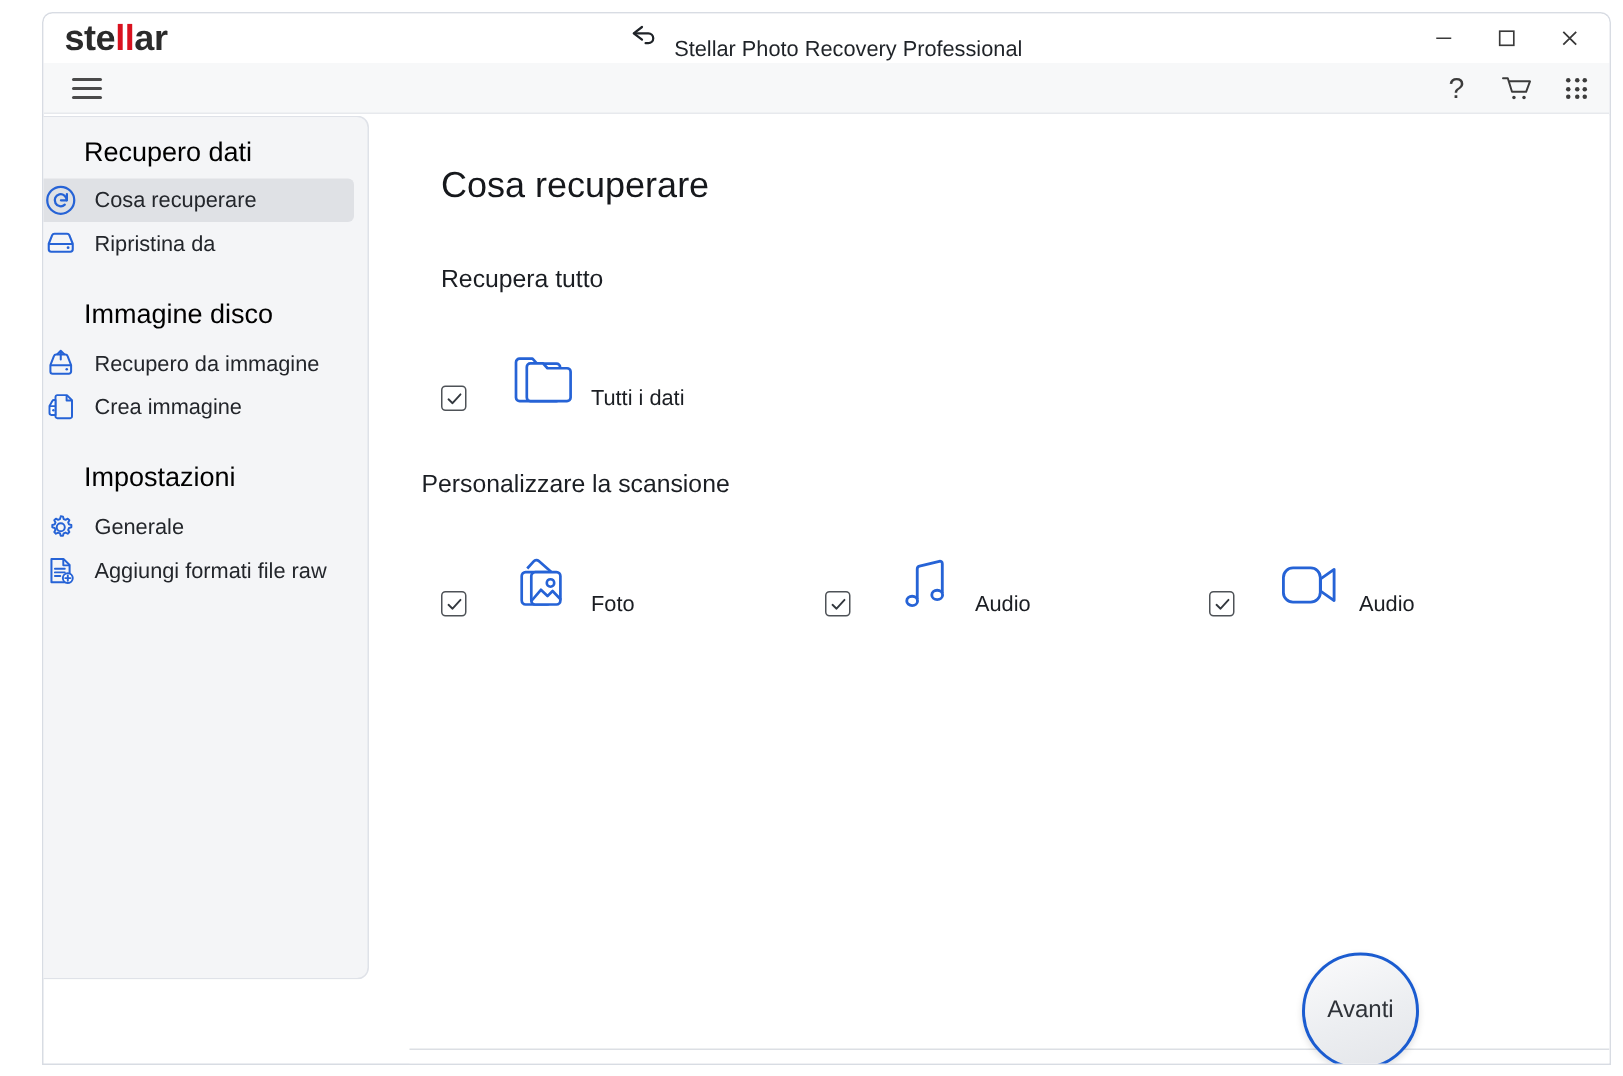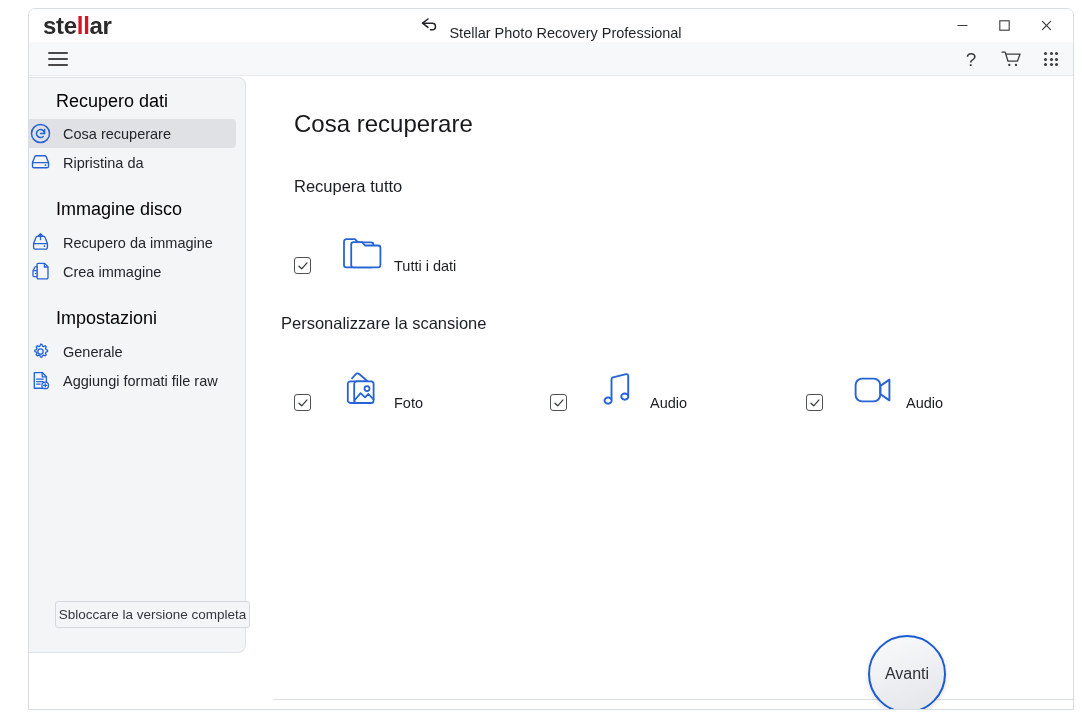--- a/index.html
+++ b/index.html
@@ -462,21 +462,20 @@
           <path d="M4.3 2.6 H12.3 L16.4 6.7 V18.2 H4.3 Z" stroke="#2663d6" stroke-width="1.35" stroke-linejoin="round"></path>
           <path d="M12.2 2.7 V6.9 H16.4" stroke="#2663d6" stroke-width="1.3" stroke-linejoin="round"></path>
           <path d="M6.6 9.2 H13.2 M6.6 11.6 H13.2 M6.6 14 H10.2" stroke="#2663d6" stroke-width="1.25" stroke-linecap="round"></path>
           <circle cx="15.2" cy="15.4" r="3.3" fill="#ffffff" stroke="#2663d6" stroke-width="1.3"></circle>
           <path d="M15.2 13.7 V17.1 M13.5 15.4 H16.9" stroke="#2663d6" stroke-width="1.3" stroke-linecap="round"></path>
         </svg>
       </span>
       <span class="s-label">Aggiungi formati file raw</span>
     </div>
 
-    <div id="unlock-button">Sbloccare la versione completa</div>
   </div>
 
   <div id="main">
 
     <div id="page-title">Cosa recuperare</div>
 
     <div id="section-all-title" class="section-title">Recupera tutto</div>
 
     <div id="row-all" class="opt-row">
       <div class="opt">

